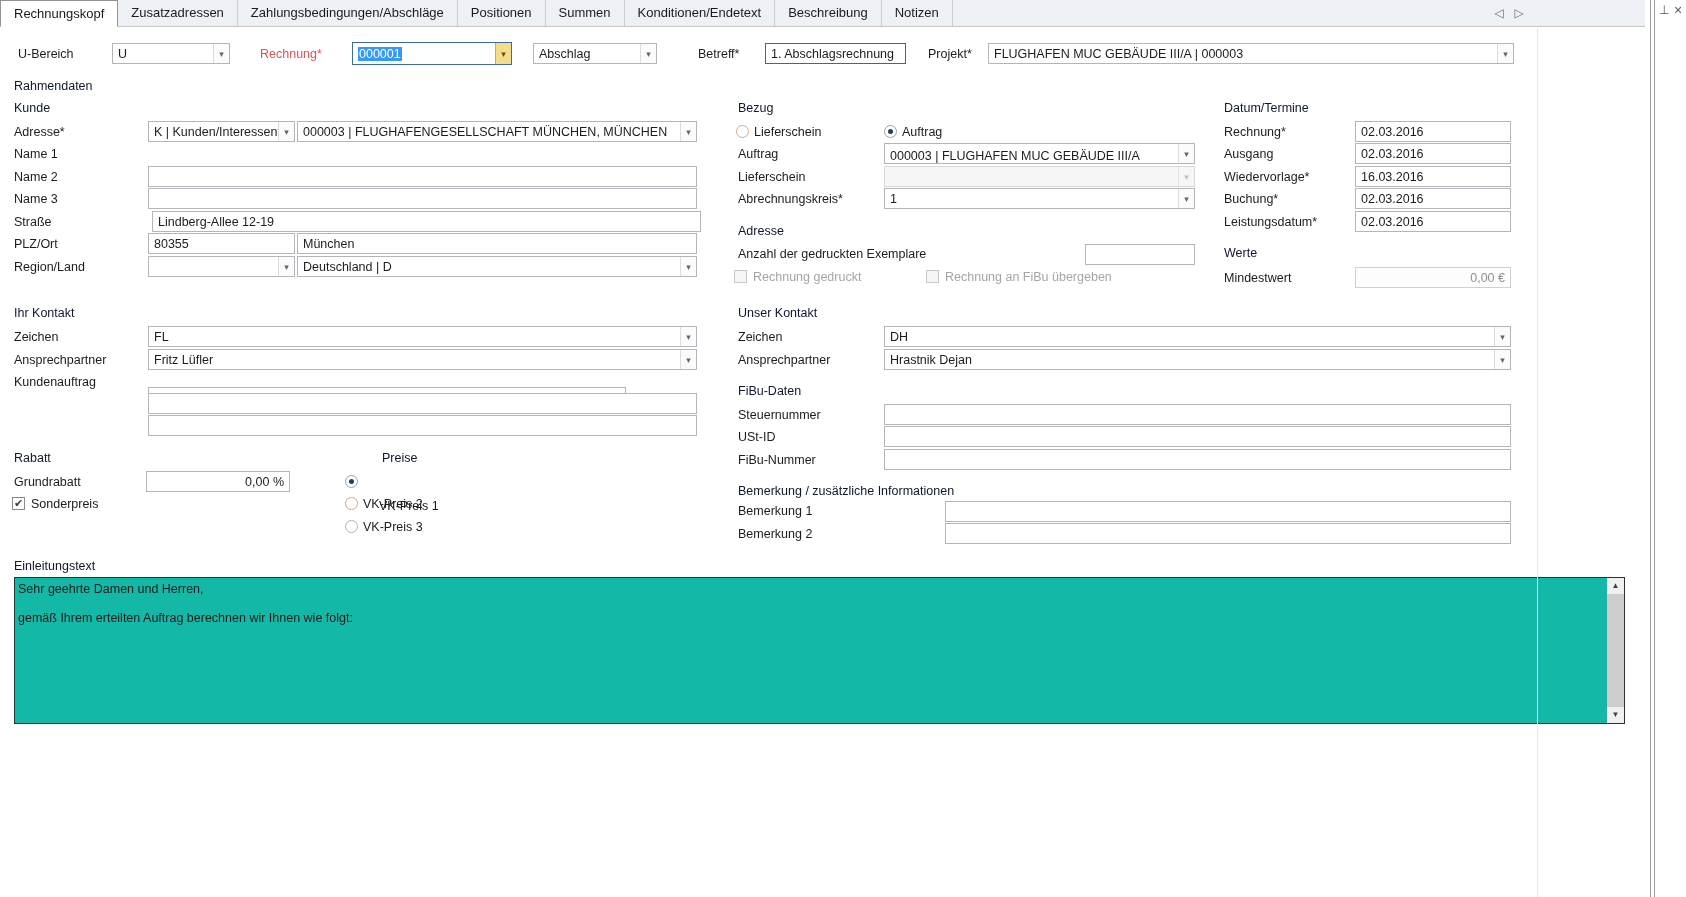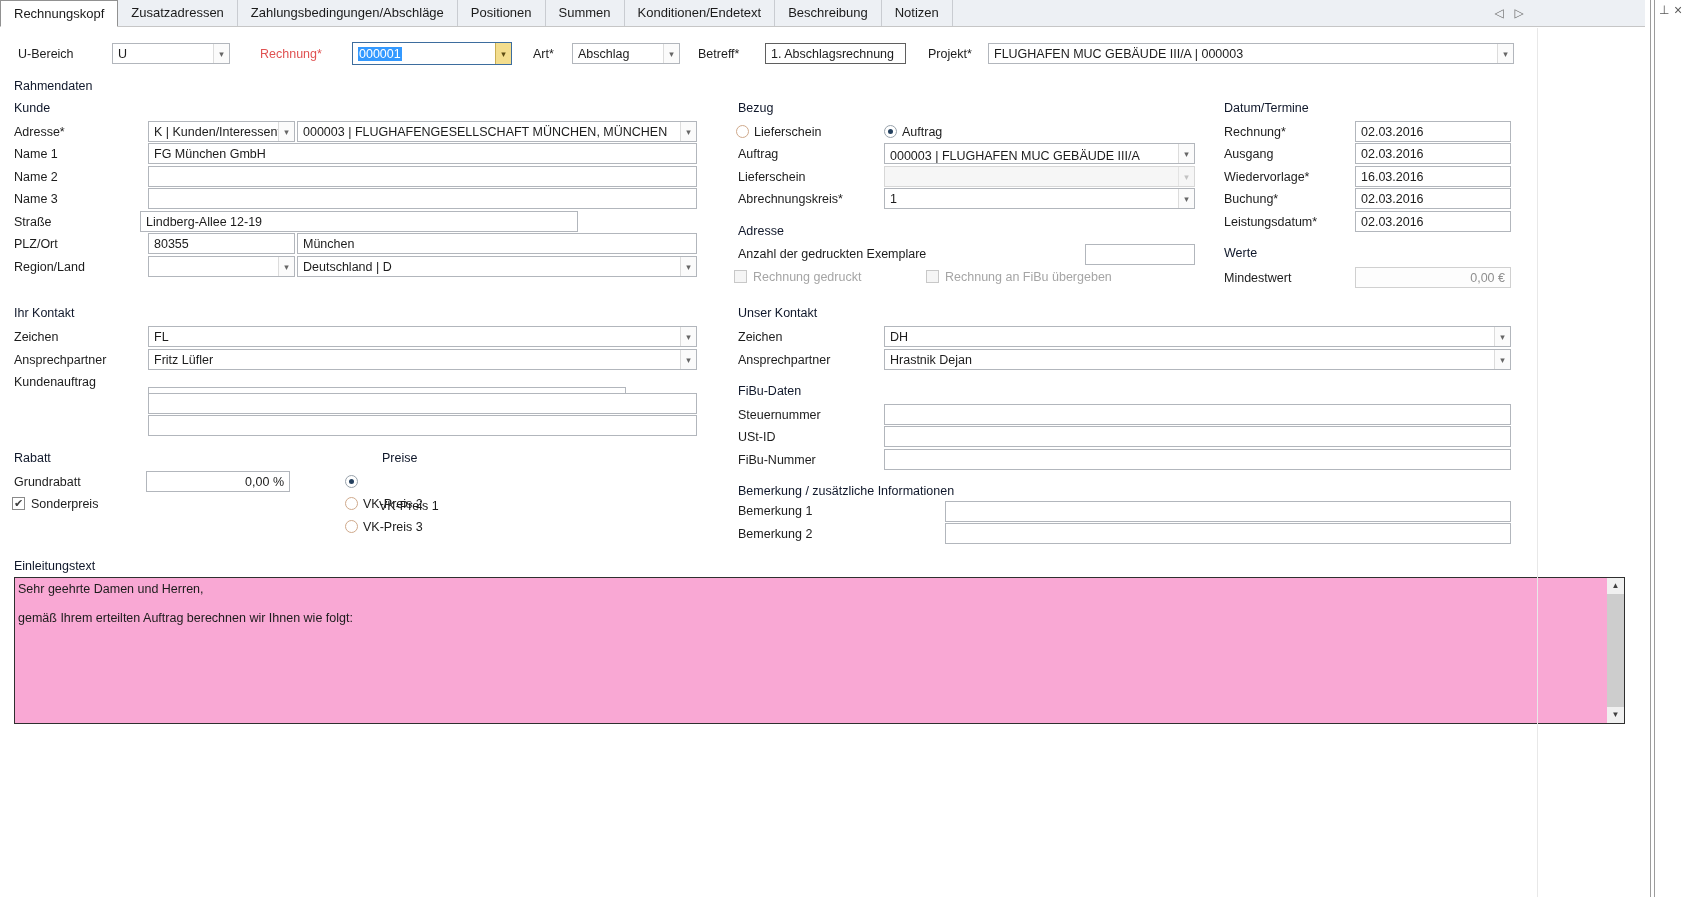--- a/index.html
+++ b/index.html
@@ -41,21 +41,21 @@
            border:1px solid #cfa98b; }
   .radio.sel { border:1px solid #98a2ab; }
   .radio.sel::after { content:""; position:absolute; left:3px; top:3px; width:5px; height:5px;
                       border-radius:50%; background:#24405e; }
   .check { position:absolute; width:13px; height:13px; background:#fff; border:1px solid #8a8a8a;
            font-size:11px; line-height:11px; text-align:center; color:#3f3f3f; }
   .check.dis { border:1px solid #c8c8c8; background:#f5f5f5; }
 
   
   .introbox { position:absolute; left:14px; top:577px; width:1611px; height:147px;
-              border:1px solid #2f2f2f; background:#f9a8d4; }
+              border:1px solid #2f2f2f; background:#14b8a6; }
   .introtext { position:absolute; left:3px; top:4px; right:22px; font-size:12.5px; color:#1c1c1c;
                line-height:15px; }
   .introtext .blank { height:14px; }
   .vscroll { position:absolute; right:0; top:0; width:17px; height:100%; background:#f0f0f0; }
   .varrow { position:absolute; left:0; width:17px; height:16px; text-align:center; font-size:8px;
             color:#3f3f3f; line-height:16px; background:#f0f0f0; }
   .vthumb { position:absolute; left:0; top:16px; bottom:16px; width:17px; background:#cdcdcd; }
 
   
   .faintline { position:absolute; left:1537px; top:28px; width:1px; height:869px; background:#e8e8e8; }
@@ -88,21 +88,21 @@
     <span class="cbtn">▾</span>
   </div>
 
   <div class="lbl red" style="left:260px;top:47px;">Rechnung*</div>
   <div class="combo focus" style="left:352px;top:42px;width:160px;">
     <span class="cval"><span class="selhl">000001</span></span>
     <span class="cbtn">▾</span>
   </div>
 
   <div class="lbl" style="left:533px;top:47px;">Art*</div>
-  <div class="combo" style="left:572px;top:43px;width:108px;">
+  <div class="combo" style="left:533px;top:43px;width:124px;">
     <span class="cval">Abschlag</span>
     <span class="cbtn">▾</span>
   </div>
 
   <div class="lbl" style="left:698px;top:47px;">Betreff*</div>
   <div class="inp darkborder" style="left:765px;top:43px;width:141px;">1. Abschlagsrechnung</div>
 
   <div class="lbl" style="left:928px;top:47px;">Projekt*</div>
   <div class="combo" style="left:988px;top:43px;width:526px;">
     <span class="cval">FLUGHAFEN MUC GEBÄUDE III/A | 000003</span>
@@ -116,30 +116,29 @@
   <div class="combo" style="left:148px;top:121px;width:147px;">
     <span class="cval">K | Kunden/Interessente</span>
     <span class="cbtn">▾</span>
   </div>
   <div class="combo" style="left:297px;top:121px;width:400px;">
     <span class="cval">000003 | FLUGHAFENGESELLSCHAFT MÜNCHEN, MÜNCHEN</span>
     <span class="cbtn">▾</span>
   </div>
 
   <div class="lbl" style="left:14px;top:147px;">Name 1</div>
-  <div class="inp" style="left:148px;top:143px;width:549px;">FG München GmbH</div>
 
   <div class="lbl" style="left:14px;top:170px;">Name 2</div>
   <div class="inp" style="left:148px;top:166px;width:549px;"></div>
 
   <div class="lbl" style="left:14px;top:192px;">Name 3</div>
   <div class="inp" style="left:148px;top:188px;width:549px;"></div>
 
   <div class="lbl" style="left:14px;top:215px;">Straße</div>
-  <div class="inp" style="left:140px;top:211px;width:438px;">Lindberg-Allee 12-19</div>
+  <div class="inp" style="left:152px;top:211px;width:549px;">Lindberg-Allee 12-19</div>
 
   <div class="lbl" style="left:14px;top:237px;">PLZ/Ort</div>
   <div class="inp" style="left:148px;top:233px;width:147px;">80355</div>
   <div class="inp" style="left:297px;top:233px;width:400px;">München</div>
 
   <div class="lbl" style="left:14px;top:260px;">Region/Land</div>
   <div class="combo" style="left:148px;top:256px;width:147px;">
     <span class="cval"></span>
     <span class="cbtn">▾</span>
   </div>

